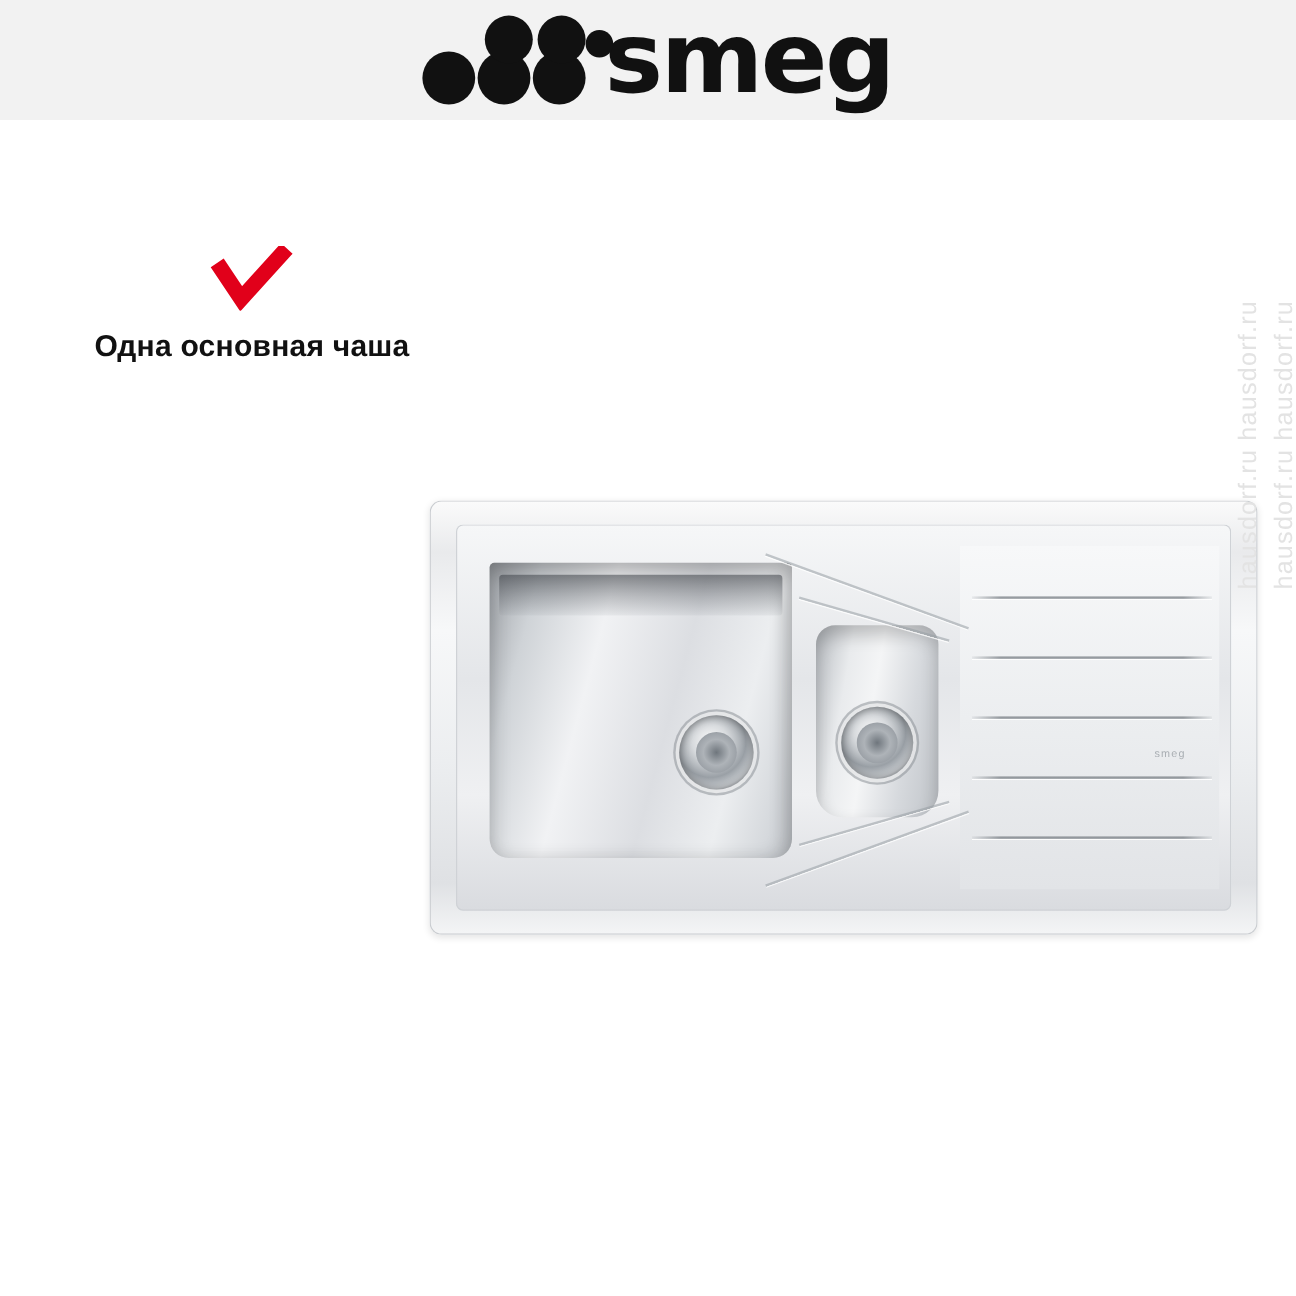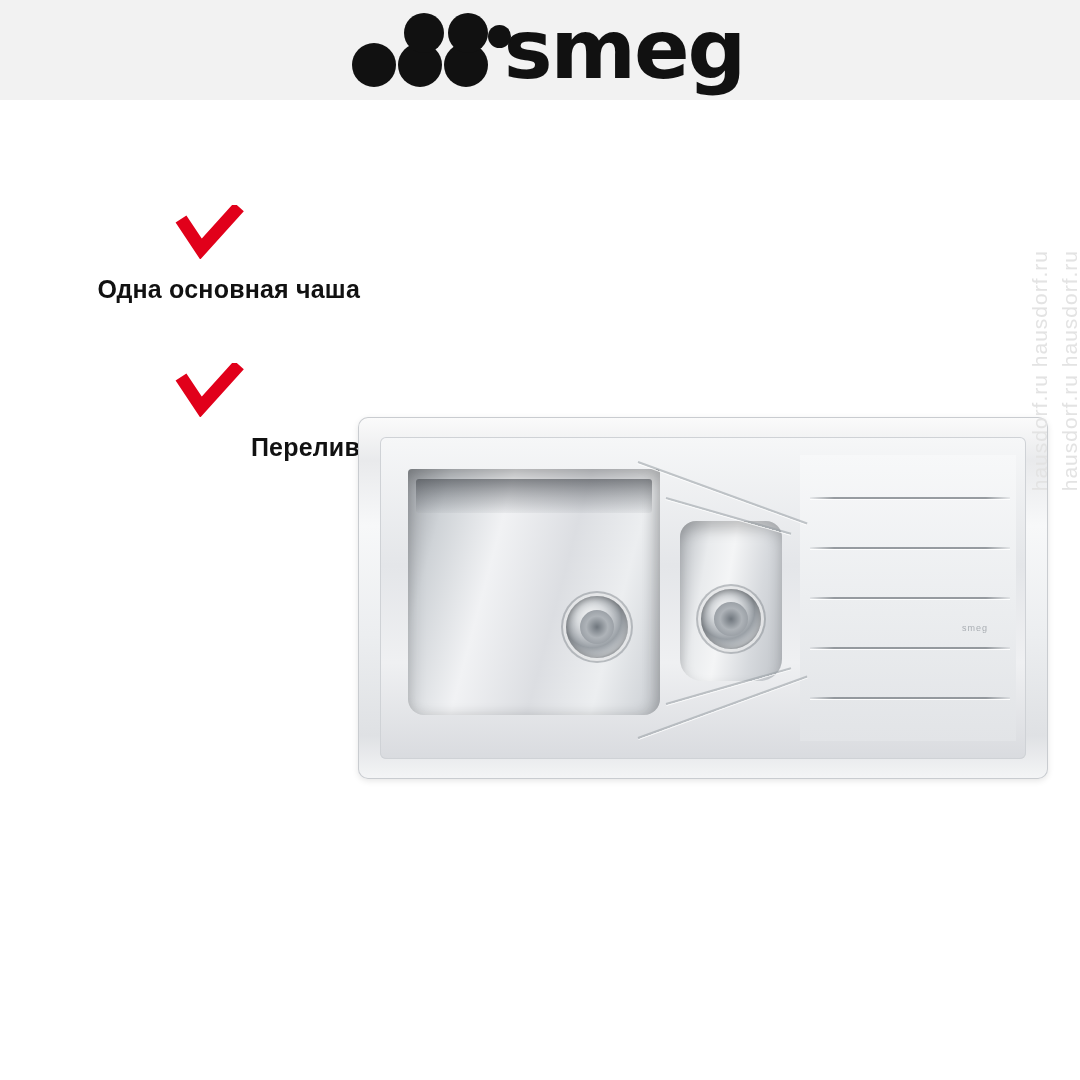--- a/index.html
+++ b/index.html
@@ -60,21 +60,21 @@
   }
 
   
   .features {
     position: absolute;
     left: 60px;
     top: 205px;
     width: 300px;
   }
   .feature {
-    text-align: right;
+    text-align: center;
     margin-bottom: 56px;
   }
   .check {
     width: 70px;
     height: 54px;
     margin: 0 auto 14px auto;
     display: block;
   }
   .feature-label {
     font-family: "Liberation Sans", sans-serif;
@@ -241,26 +241,20 @@
 
 <div class="features">
 
   <div class="feature">
     <svg class="check" viewBox="0 0 70 54">
       <path d="M6 14 L26 44 L64 2" fill="none" stroke="#e1001a" stroke-width="13" stroke-linecap="butt" stroke-linejoin="miter"></path>
     </svg>
     <div class="feature-label">Одна основная чаша</div>
   </div>
 
-  <div class="feature">
-    <svg class="check" viewBox="0 0 70 54">
-      <path d="M6 14 L26 44 L64 2" fill="none" stroke="#e1001a" stroke-width="13" stroke-linecap="butt" stroke-linejoin="miter"></path>
-    </svg>
-    <div class="feature-label">Перелив</div>
-  </div>
 
 </div>
 
 <div class="product">
   <div class="sink-frame"></div>
   <div class="sink-inner">
 
     <div class="bowl-main"></div>
     <div class="bowl-small"></div>
 

